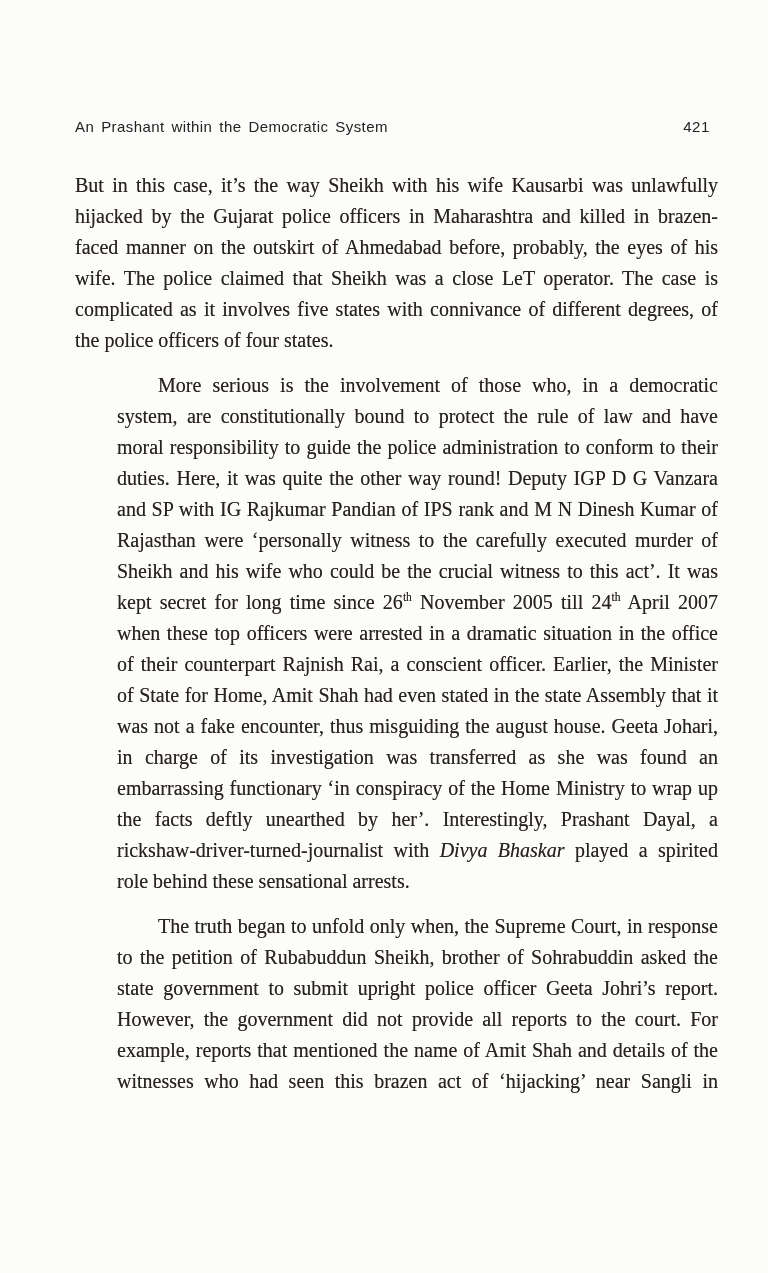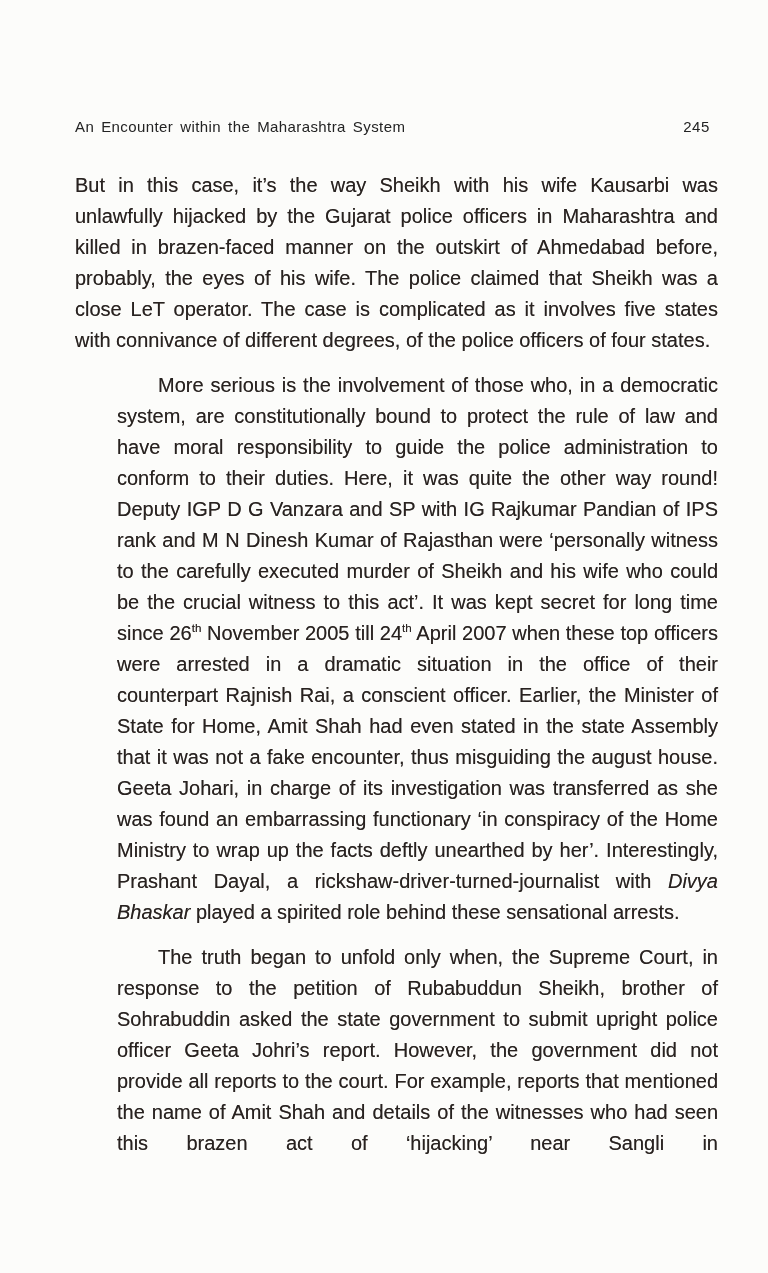--- a/index.html
+++ b/index.html
@@ -31,21 +31,21 @@
     letter-spacing: 0.4px;
     word-spacing: 2.5px;
     padding-right: 8px;
   }
   .page-header .page-number {
     letter-spacing: 0.6px;
   }
   .page-body {
     margin-top: 34px;
     width: 643px;
-    font-family: Liberation Sans, sans-serif;
+    font-family: Liberation Serif, serif;
     font-size: 20px;
     line-height: 31px;
     color: #282220;
     text-align: justify;
     text-shadow: 0 0 0.5px rgba(40, 32, 28, 0.55);
   }
   .page-body p {
     margin: 0 0 14px 0;
   }
   .page-body p.indent {
@@ -62,21 +62,21 @@
   }
   .page-body em {
     font-style: italic;
   }
 </style>
 </head>
 <body>
 
 <div class="page">
   <div class="page-header">
-    <span class="running-head">An Encounter within the Maharashtra System</span>
-    <span class="page-number">245</span>
+    <span class="running-head">An Prashant within the Democratic System</span>
+    <span class="page-number">421</span>
   </div>
   <div class="page-body" id="page-body">
       <p><span>But in this case, it’s the way Sheikh with his wife Kausarbi was unlawfully hijacked by the Gujarat police officers in Maharashtra and killed in brazen-faced manner on the outskirt of Ahmedabad before, probably, the eyes of his wife. The police claimed that Sheikh was a close LeT operator. The case is complicated as it involves five states with connivance of different degrees, of the police officers of four states.</span></p>
       <p class="indent"><span>More serious is the involvement of those who, in a democratic system, are constitutionally bound to protect the rule of law and have moral responsibility to guide the police administration to conform to their duties. Here, it was quite the other way round! Deputy IGP D G Vanzara and SP with IG Rajkumar Pandian of IPS rank and M N Dinesh Kumar of Rajasthan were ‘personally witness to the carefully executed murder of Sheikh and his wife who could be the crucial witness to this act’. It was kept secret for long time since 26</span><sup>th</sup><span> November 2005 till 24</span><sup>th</sup><span> April 2007 when these top officers were arrested in a dramatic situation in the office of their counterpart Rajnish Rai, a conscient officer. Earlier, the Minister of State for Home, Amit Shah had even stated in the state Assembly that it was not a fake encounter, thus misguiding the august house. Geeta Johari, in charge of its investigation was transferred as she was found an embarrassing functionary ‘in conspiracy of the Home Ministry to wrap up the facts deftly unearthed by her’. Interestingly, Prashant Dayal, a rickshaw-driver-turned-journalist with </span><em>Divya Bhaskar</em><span> played a spirited role behind these sensational arrests.</span></p>
       <p class="indent justify-last"><span>The truth began to unfold only when, the Supreme Court, in response to the petition of Rubabuddun Sheikh, brother of Sohrabuddin asked the state government to submit upright police officer Geeta Johri’s report. However, the government did not provide all reports to the court. For example, reports that mentioned the name of Amit Shah and details of the witnesses who had seen this brazen act of ‘hijacking’ near Sangli in</span></p>
     </div>
 </div>
 
 </body></html>

